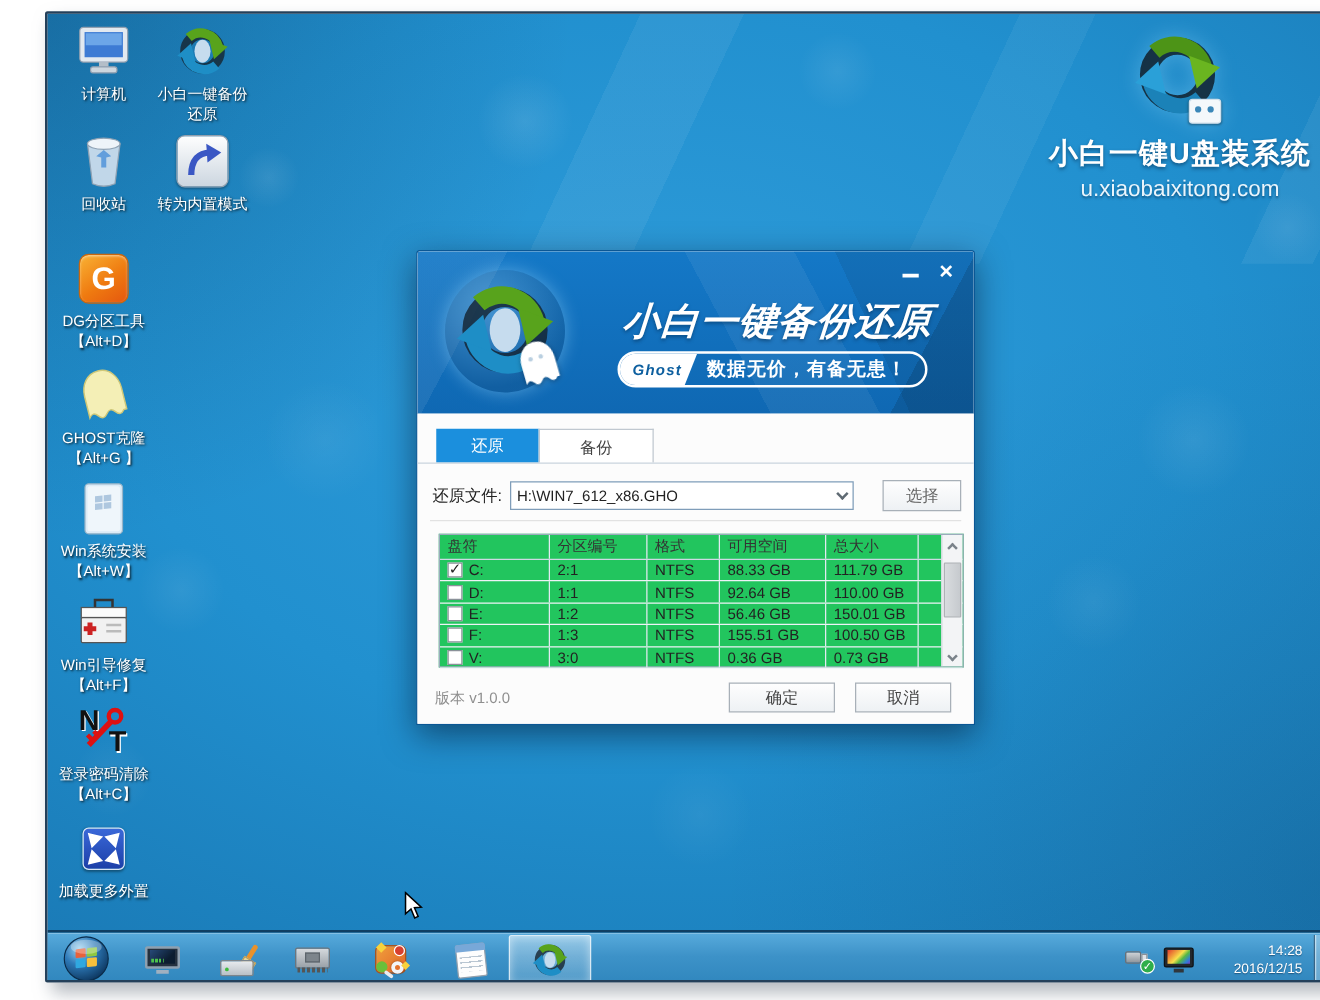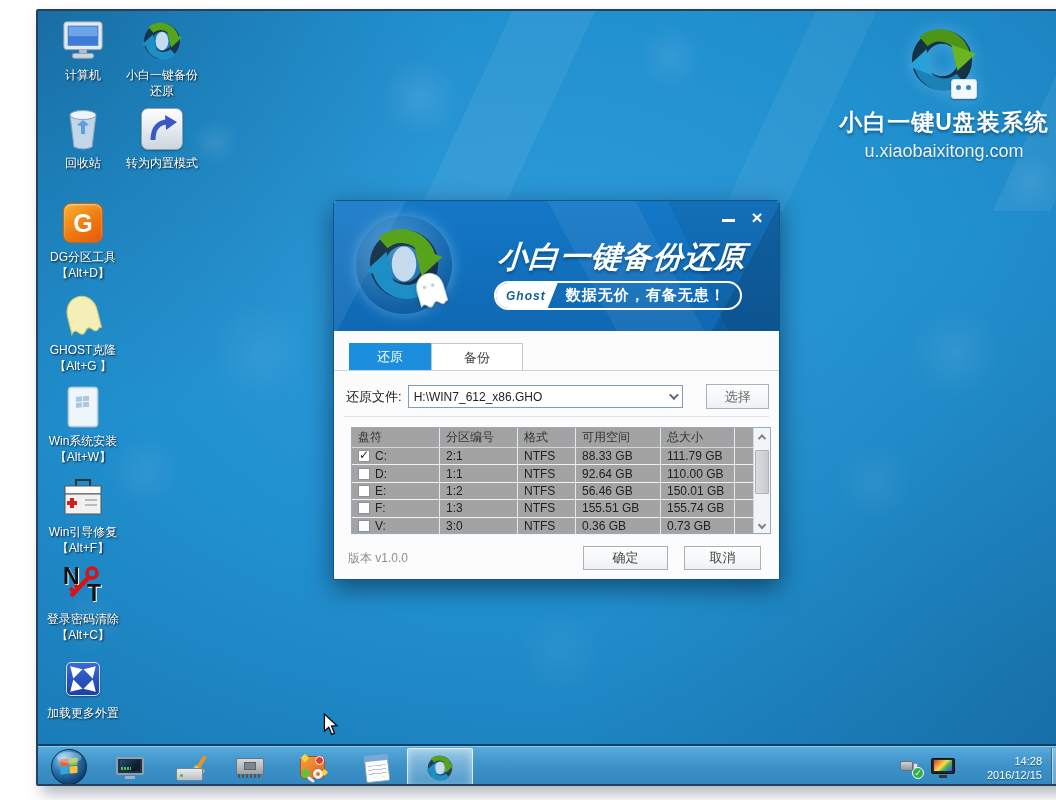--- a/index.html
+++ b/index.html
@@ -84,21 +84,21 @@
   .file-row { position:absolute; left:12px; top:53px; right:10px; height:25px; display:flex; align-items:center; }
   .file-label { font-size:13px; color:#222; margin-right:6px; white-space:nowrap; }
   .combo { position:relative; width:278px; height:23px; background:#fff; border:1px solid #7f9db9; display:flex; align-items:center; cursor:pointer; }
   .combo-text { font-size:12px; color:#222; padding-left:5px; white-space:nowrap; overflow:hidden; }
   .combo-arrow { position:absolute; right:6px; top:7px; width:7px; height:7px; border-right:2px solid #5f6a73; border-bottom:2px solid #5f6a73; transform:rotate(45deg) translateY(-2px); }
   .btn { background:linear-gradient(#fefefe,#eef1f4); border:1px solid #a8b0b8; font-size:13px; color:#444; cursor:pointer;
          font-family:"Liberation Sans","DejaVu Sans",sans-serif; }
   .select-btn { margin-left:23px; width:63px; height:25px; color:#666; }
   .groupline { position:absolute; left:10px; right:10px; top:85px; border-top:1px solid #e2e2e2; }
 
-  .table { position:absolute; left:17px; top:96px; width:420px; height:107px; border:1px solid #9aabbc; background:#a3a3a3; font-size:12px; }
+  .table { position:absolute; left:17px; top:96px; width:420px; height:107px; border:1px solid #9aabbc; background:#22c55e; font-size:12px; }
   .thead, .tr { display:grid; grid-template-columns:88px 78px 58px 85px 74px 1fr; align-items:center; }
   .thead { height:20px; border-bottom:1px solid #cdd9e3; color:#333; }
   .th, .td { padding-left:6px; border-right:1px solid #e2eaf1; height:100%; display:flex; align-items:center; overflow:hidden; white-space:nowrap; }
   .th.fill, .td.fill { border-right:none; }
   .tr { height:17.4px; border-bottom:1px solid #eef3f7; color:#222; cursor:default; }
   .tr:last-child { border-bottom:none; }
   .cbx { width:12px; height:12px; border:1px solid #8a9199; background:#fff; margin:0 5px 0 0; position:relative; flex:0 0 auto; cursor:pointer; }
   .cbx.checked::after { content:"✓"; position:absolute; left:0px; top:-3px; font-size:12px; font-weight:bold; color:#222; }
   .vscroll { position:absolute; right:0; top:0; bottom:0; width:17px; background:#f3f4f6; border-left:1px solid #d4dade; cursor:pointer; }
   .sarr { position:absolute; left:0; right:0; height:15px; display:flex; align-items:center; justify-content:center; }
@@ -423,21 +423,21 @@
           <div class="td fill"></div>
         </div>
         <div class="tr">
           <div class="td">
               <span class="cbx"></span>
               <span>F:</span>
             </div>
           <div class="td">1:3</div>
           <div class="td">NTFS</div>
           <div class="td">155.51 GB</div>
-          <div class="td">155.74 GB</div>
+          <div class="td">100.50 GB</div>
           <div class="td fill"></div>
         </div>
         <div class="tr">
           <div class="td">
               <span class="cbx"></span>
               <span>V:</span>
             </div>
           <div class="td">3:0</div>
           <div class="td">NTFS</div>
           <div class="td">0.36 GB</div>

